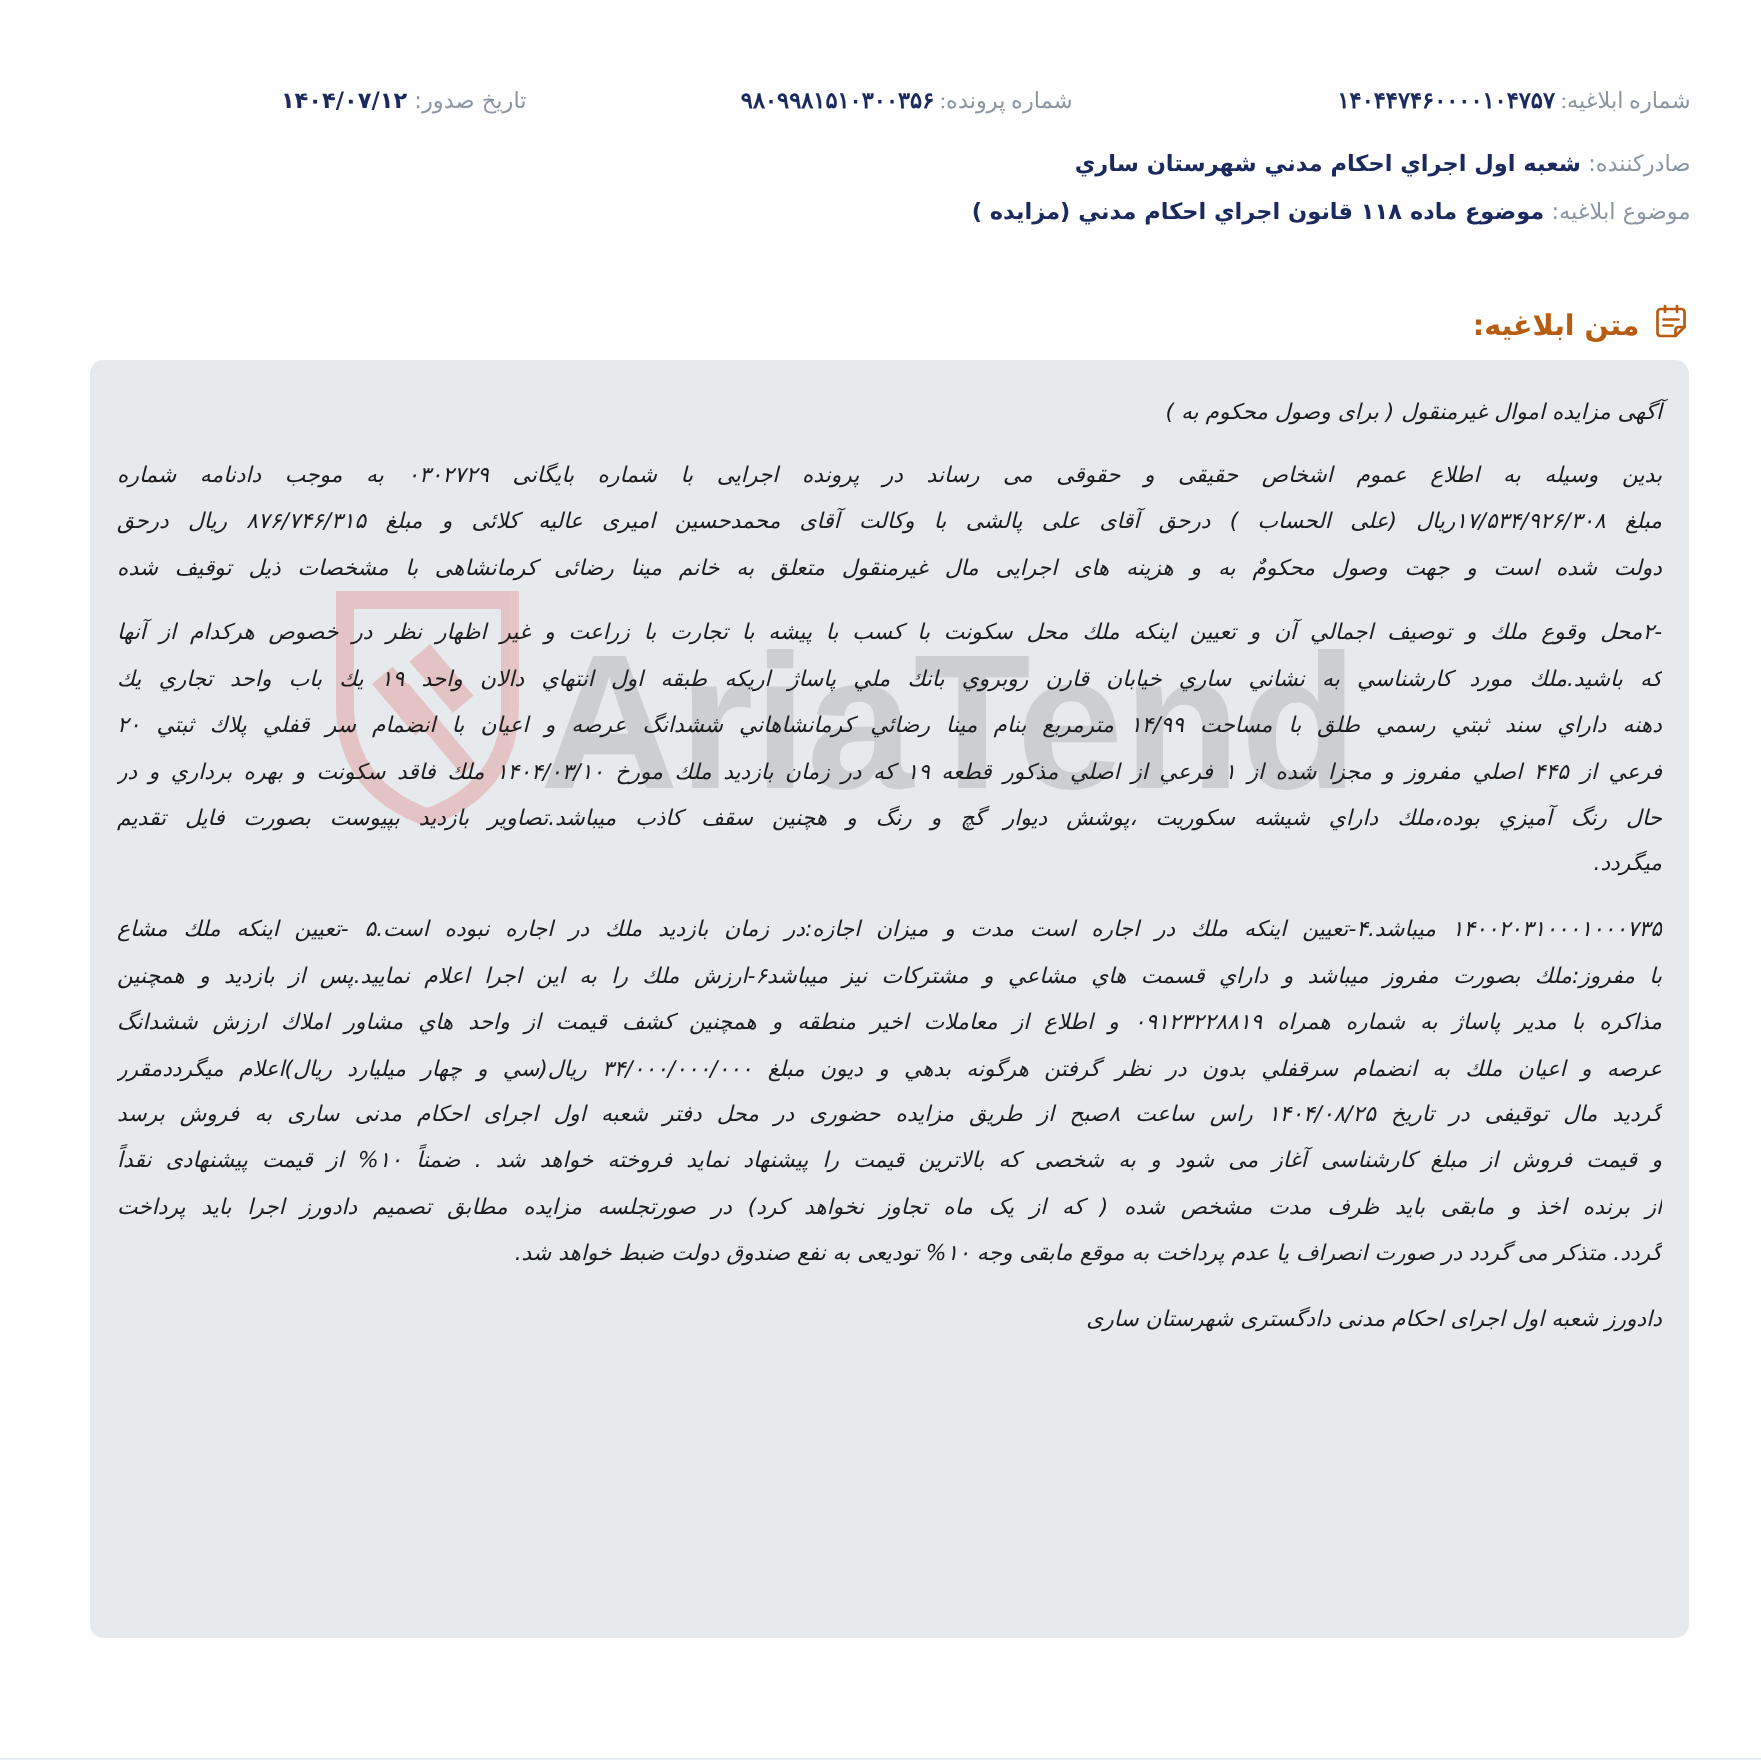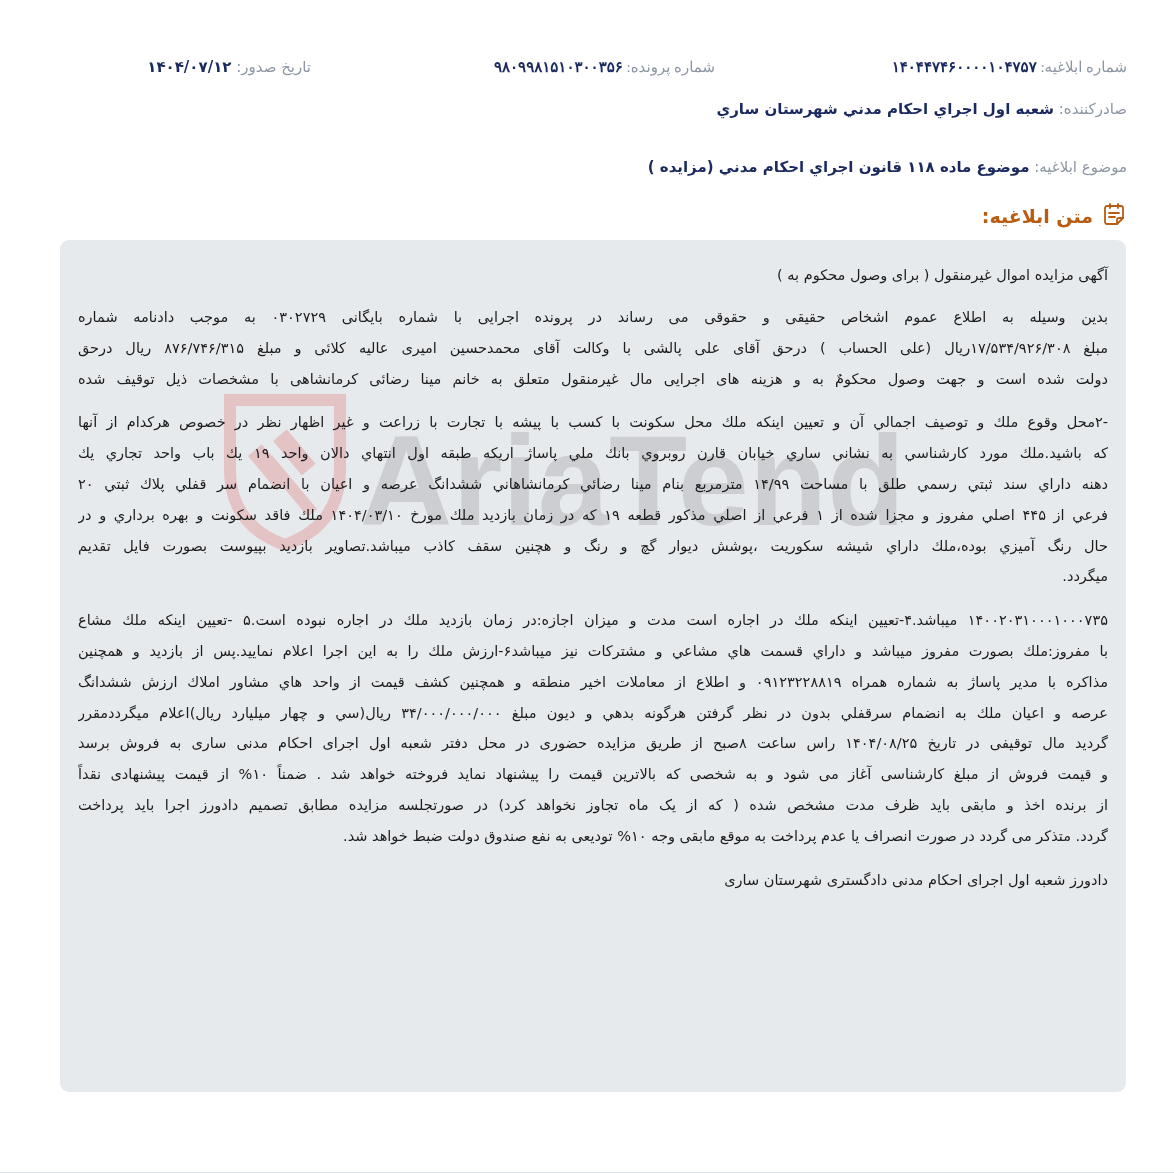--- a/index.html
+++ b/index.html
@@ -10,39 +10,39 @@
   }
   .meta-row {
     position:absolute; right:47px; left:40px;
     font-size:15px; color:#8c96a3; white-space:nowrap;
   }
   .meta-row .item { display:inline-block; }
   .meta-row .value { color:#1b2a5e; font-weight:bold; }
   .row1 { top:58px; height:24px; }
   .row1 .i1 { position:absolute; right:0;font-family:Liberation Serif, serif; }
   .row1 .i2 { position:absolute; right:412px;font-family:Liberation Serif, serif; }
-  .row1 .i3 { position:absolute; right:816px;margin-left:15px; }
+  .row1 .i3 { position:absolute; right:776px;margin-left:15px; }
   .row2 { top:100px; }
-  .row3 { top:158px; }
+  .row3 { top:132px; }
   .section-title {
     position:absolute; top:201px; right:47px;
     display:flex; align-items:center; gap:8px;
     color:#b85c12; font-weight:bold; font-size:19px;
   }
   .section-title svg { width:26px; height:26px; }
   .content-box {
     position:absolute; left:60px; top:240px; width:1066px; height:852px;
     background:#e7eaed; border-radius:9px; box-sizing:border-box;
     padding:20px 18px 0 18px; overflow:hidden;
   }
   .watermark {
     position:absolute; left:140px; top:140px; width:700px; height:170px;
     pointer-events:none; z-index:0;
   }
-  .text-layer { position:relative; z-index:1; color:#1c1c1c; font-size:14.5px; }
+  .text-layer { position:relative; z-index:1; color:#1c1c1c; font-size:14.5px;font-style:italic; }
   .line {
     height:30.8px; line-height:30.8px; white-space:nowrap;
     text-align:justify; text-align-last:justify; overflow:hidden;
   }
   .line.last { text-align-last:right; }
   .heading-line { height:30px; line-height:30px; text-align:right; margin-bottom:12px; }
   .para-gap { height:13px; }
   .bottom-rule {
     position:absolute; left:0; right:0; bottom:0; height:1px; background:#dde3ef;
   }

